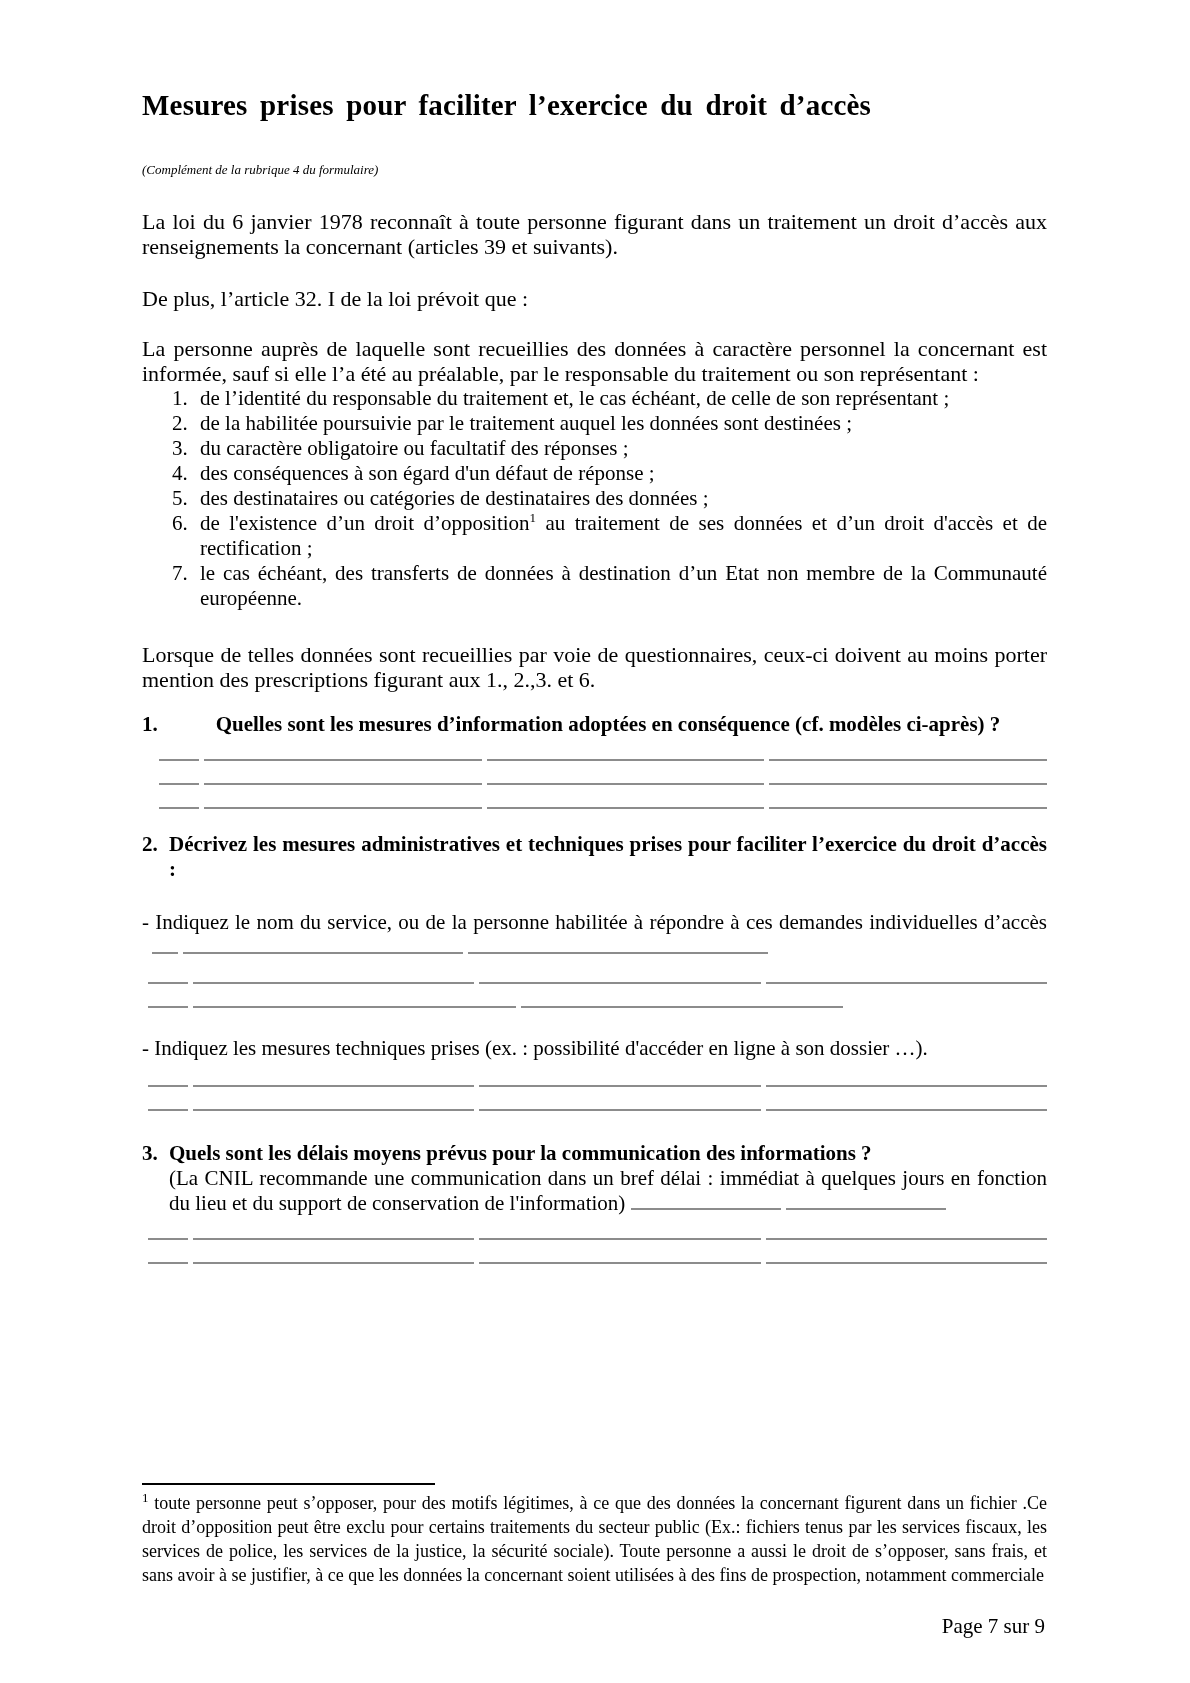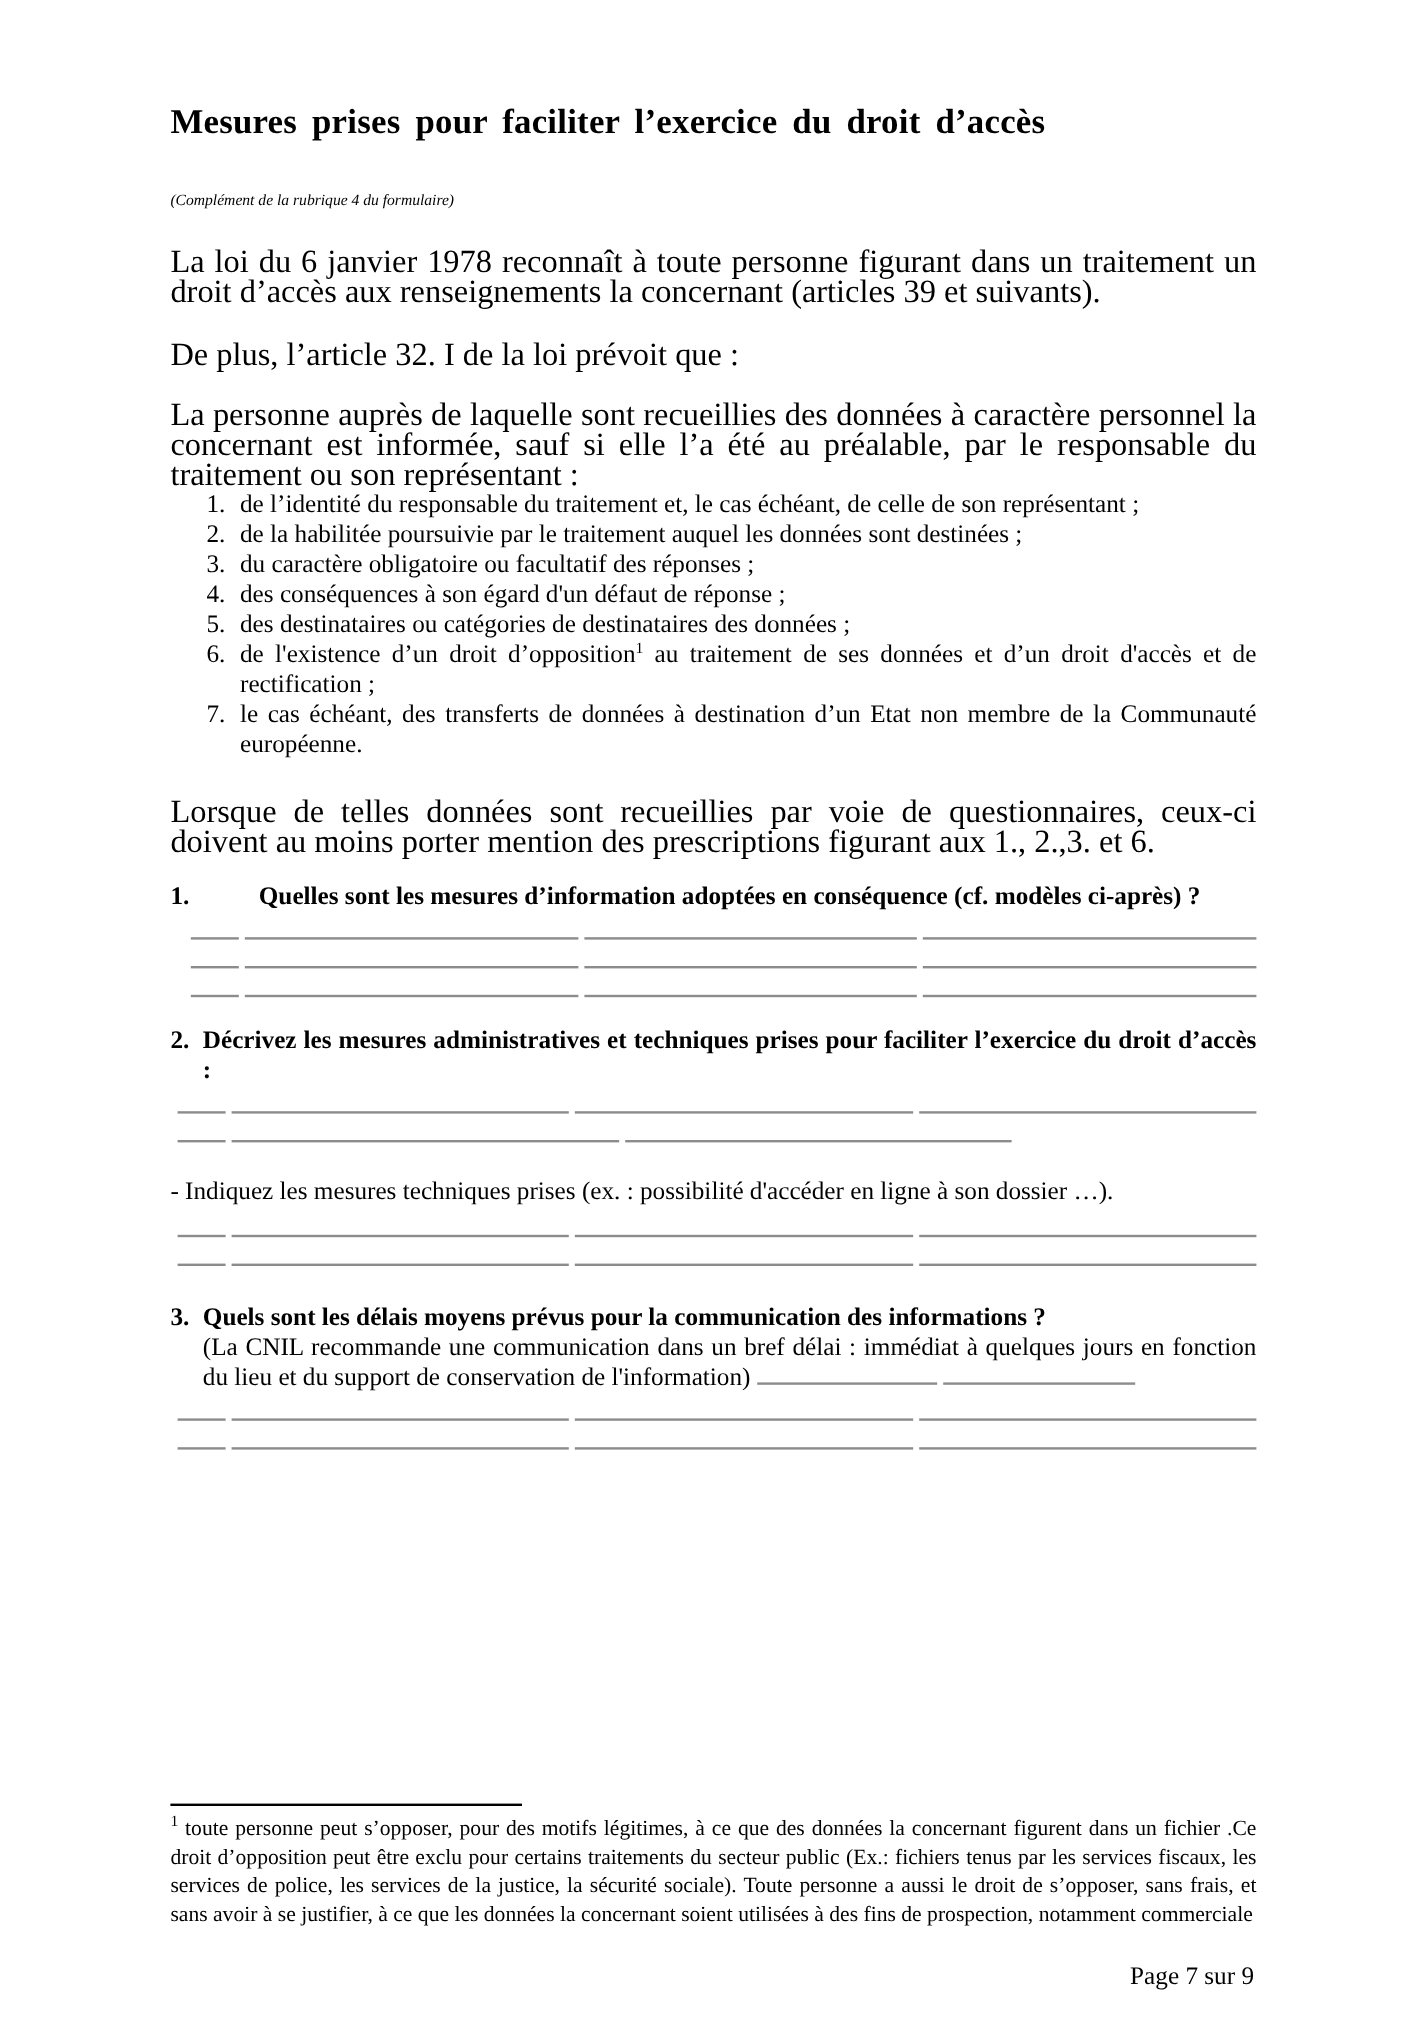--- a/index.html
+++ b/index.html
@@ -1,21 +1,21 @@
 <!DOCTYPE html>
 <html><head>
 <meta charset="utf-8">
 <style>
   html,body{margin:0;padding:0;background:#ffffff;}
   body{width:1190px;height:1683px;position:relative;font-family:"Liberation Serif","DejaVu Serif",serif;color:#000;}
-  .page{position:absolute;inset:0;padding:67px 143px 0 142px;box-sizing:border-box;margin-top:20px;}
+  .page{position:absolute;inset:0;padding:90px 143px 0 142px;box-sizing:border-box;}
 
   h1.title{font-size:29px;line-height:31px;font-weight:bold;margin:0;word-spacing:5px;letter-spacing:.2px;}
   .subtitle{font-size:13px;line-height:25px;margin:36px 0 0 0;font-style:italic;}
-  .para{font-size:27px;line-height:25px;margin:0;text-align:justify;}
+  .para{font-size:22px;line-height:25px;margin:0;text-align:justify;}
   .mt27{margin-top:27px;}
   .mt25{margin-top:25px;}
   .mt31{margin-top:31px;}
 
   .olist{margin:0;}
   .oli{display:flex;font-size:21px;line-height:25px;}
   .oli .num{flex:0 0 28px;margin-left:30px;}
   .oli .litxt{flex:1;text-align:justify;}
   sup{font-size:0.62em;line-height:0;vertical-align:super;}
 
@@ -121,20 +121,25 @@
       <i class="b"></i>
       <i class="b"></i>
     </div>
 
 
   <div class="q q2">
     <span class="qnum">2.</span>
     <span class="qtxt">Décrivez les mesures administratives et techniques prises pour faciliter l’exercice du droit d’accès :</span>
   </div>
 
+  <p class="dash-item"><span>- Indiquez le nom du service, ou de la personne habilitée à répondre à ces demandes individuelles d’accès </span><span class="inline-line">
+        <i style="width:26px"></i>
+        <i style="width:280px"></i>
+        <i style="width:300px"></i>
+      </span></p>
 
   <div class="wline w-full">
       <i class="a"></i>
       <i class="b"></i>
       <i class="b"></i>
       <i class="b"></i>
     </div>
   <div class="wline w-short">
       <i class="a"></i>
       <i class="b"></i>

